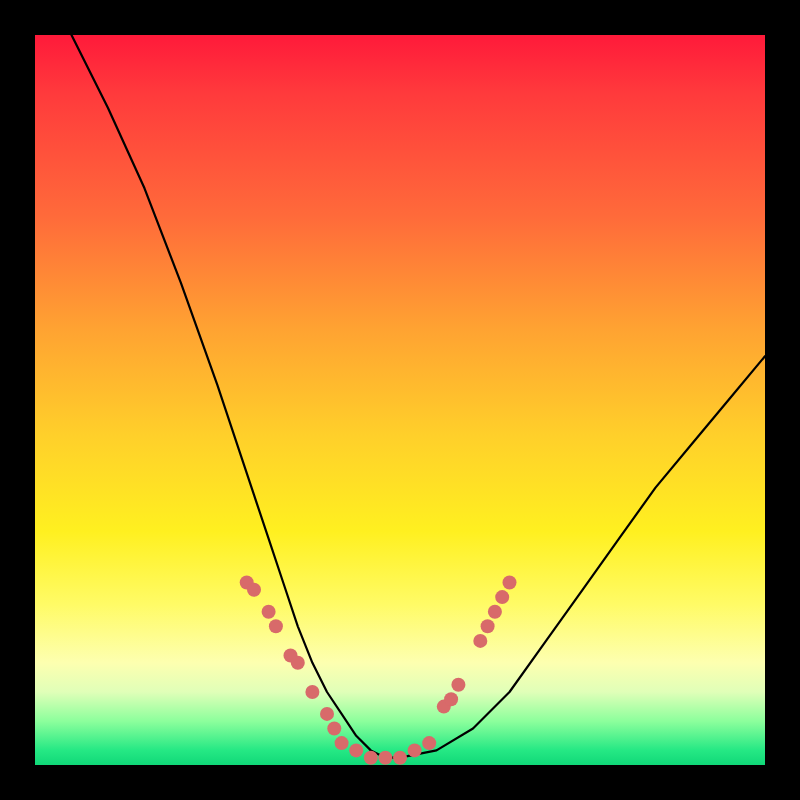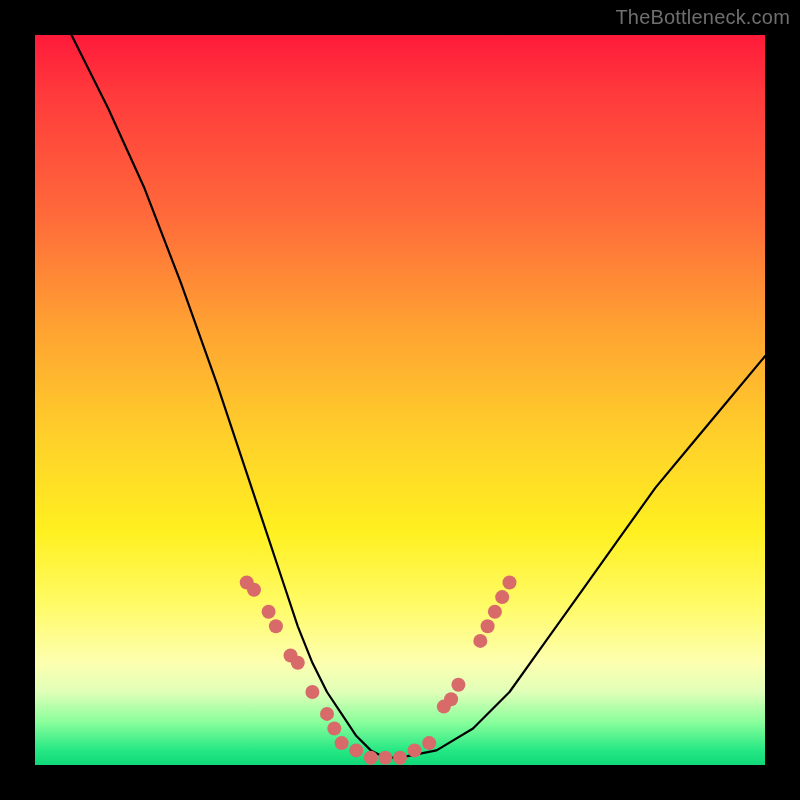--- a/index.html
+++ b/index.html
@@ -101,14 +101,13 @@
           <circle cx="423.4" cy="649.7" r="7" class="dot"></circle>
           <circle cx="445.3" cy="605.9" r="7" class="dot"></circle>
           <circle cx="452.6" cy="591.3" r="7" class="dot"></circle>
           <circle cx="459.9" cy="576.7" r="7" class="dot"></circle>
           <circle cx="467.2" cy="562.1" r="7" class="dot"></circle>
           <circle cx="474.5" cy="547.5" r="7" class="dot"></circle>
         </g>
     </svg>
   </div>
 
-  <div class="watermark">TheBottleneck.com</div>
 </div>
 
 </body></html>

